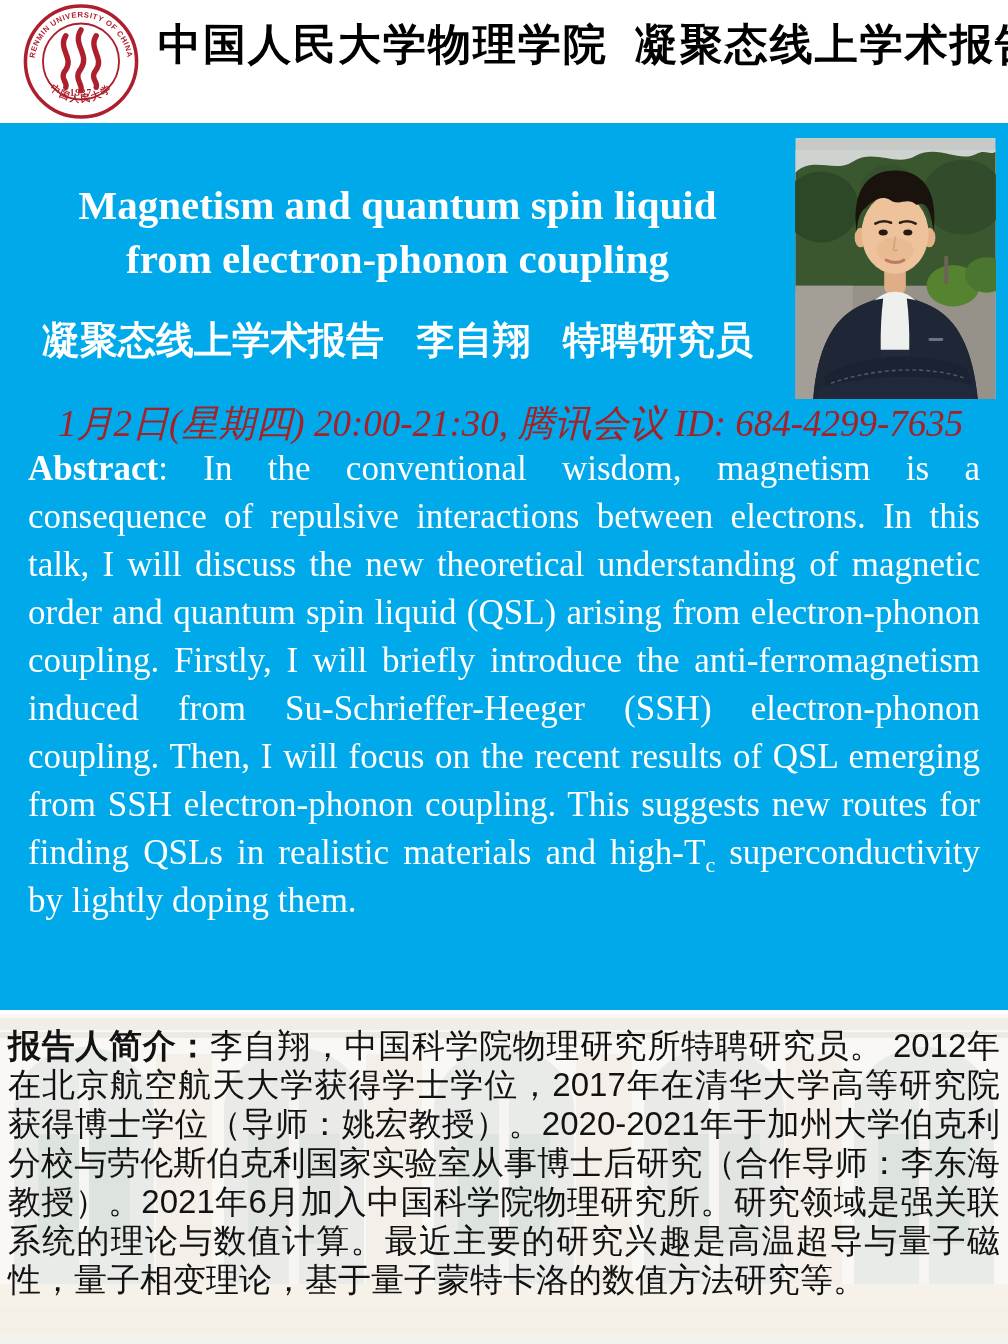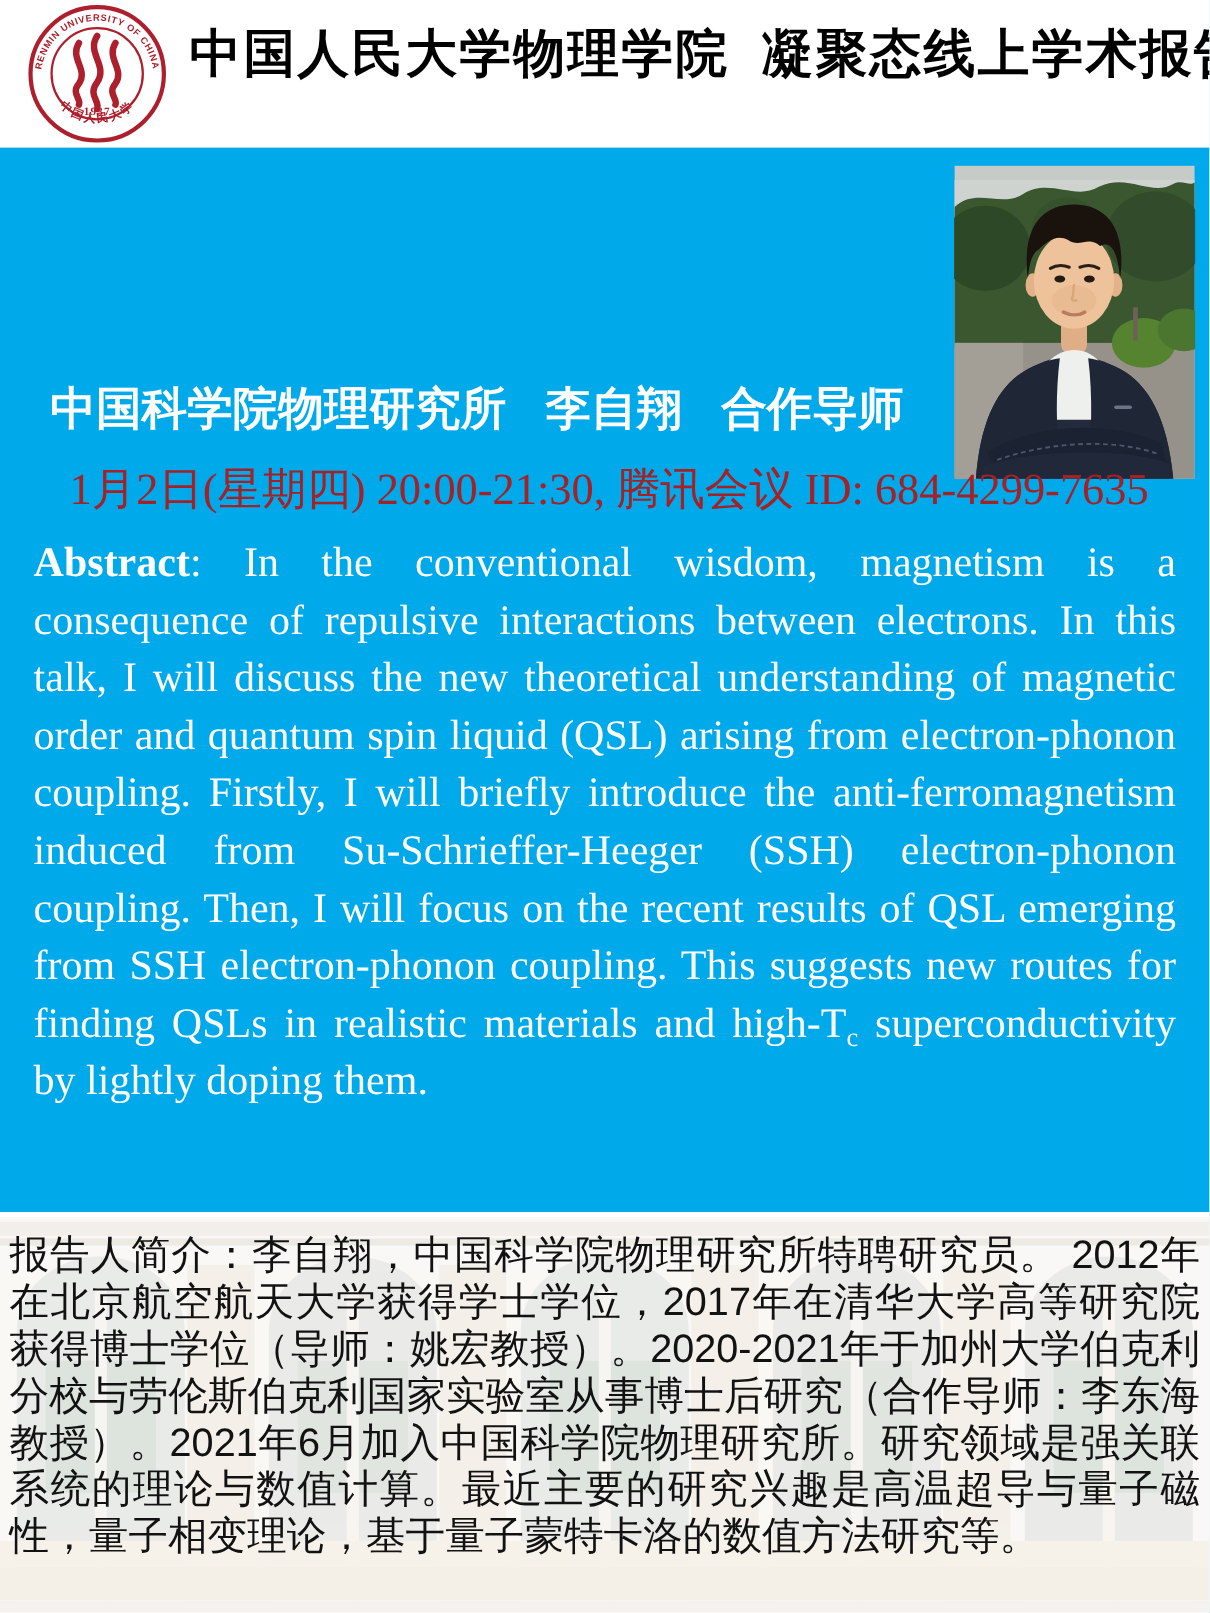--- a/index.html
+++ b/index.html
@@ -16,34 +16,34 @@
             font-family:"Liberation Serif","DejaVu Serif",serif;white-space:nowrap;}
 
   
   .main{position:absolute;left:0;top:123px;width:1008px;height:887px;background:#00A9EA;}
   .talk-title{position:absolute;left:0;top:28px;width:795px;text-align:center;color:#ffffff;
               font-family:"Liberation Serif","DejaVu Serif",serif;font-weight:bold;
               font-size:41px;line-height:54px;}
   .photo{position:absolute;left:795px;top:15px;width:201px;height:261px;display:block;}
   .speaker-line{position:absolute;left:0;top:192px;width:795px;text-align:center;color:#ffffff;
                 font-size:38px;font-weight:bold;word-spacing:22px;white-space:nowrap;}
-  .date-line{position:absolute;left:58px;top:260px;color:#A42126;font-size:37px;
-             font-family:"Liberation Serif","DejaVu Serif",serif;white-space:nowrap;}
+  .date-line{position:absolute;left:58px;top:276px;color:#A42126;font-size:37px;
+             font-family:"Liberation Serif","DejaVu Serif",serif;white-space:nowrap;font-style:italic;}
   .abstract{position:absolute;left:28px;top:322px;width:952px;color:#ffffff;
             font-family:"Liberation Serif","DejaVu Serif",serif;font-size:35px;line-height:48px;
             text-align:justify;margin:0;}
   .abstract b{font-weight:bold;}
   .abstract sub{font-size:22px;line-height:0;}
 
   
   .bio{position:absolute;left:0;top:1014px;width:1008px;height:320px;overflow:hidden;background:#fdfcfa;}
   .bio-bg{position:absolute;left:0;top:0;width:1008px;height:320px;opacity:.24;}
   .bio-text{position:relative;margin:0;padding:12px 8px 0 8px;color:#121212;font-size:33px;
             line-height:39px;text-align:justify;}
-  .bio-text b{font-weight:normal;}
+  .bio-text b{font-weight:bold;}
 
   
   .footer-strip{position:absolute;left:0;top:1334px;width:1008px;height:10px;background:#f4f2ee;}
 </style>
 </head>
 <body>
 
 <div class="poster">
 
   <header class="header">
@@ -66,20 +66,24 @@
         <path d="M63,28 C56,39 70,47 63,57 C57,64 65,68 63,72"></path>
       </g>
       <text x="50" y="79.5" text-anchor="middle" font-size="8" font-weight="bold" fill="#AD1F2D" letter-spacing="0.8" font-family="Liberation Serif, DejaVu Serif, serif">1937</text>
     </svg>
     <div class="header-titles">
       <div class="title-zh">中国人民大学物理学院 凝聚态线上学术报告</div>
     </div>
   </header>
 
   <section class="main">
+    <h1 class="talk-title">
+      <span>Magnetism and quantum spin liquid</span><br>
+      <span>from electron-phonon coupling</span>
+    </h1>
 
     <svg class="photo" viewBox="0 0 203 265" aria-hidden="true">
       <rect width="203" height="265" fill="#c6cbc7"></rect>
       <rect y="12" width="203" height="30" fill="#cfd3cf"></rect>
       <path d="M0,35 C18,18 40,36 58,24 C80,10 102,30 122,18 C146,6 166,26 184,16 C192,11 199,18 203,14 L203,155 L0,155 Z" fill="#3a5730"></path>
       <ellipse cx="26" cy="70" rx="38" ry="36" fill="#2c4526" opacity="0.85"></ellipse>
       <ellipse cx="170" cy="60" rx="42" ry="38" fill="#30492a" opacity="0.85"></ellipse>
       <ellipse cx="95" cy="55" rx="30" ry="28" fill="#33502b" opacity="0.7"></ellipse>
       <rect x="0" y="150" width="203" height="115" fill="#96928a"></rect>
       <rect x="0" y="150" width="58" height="115" fill="#a39f96"></rect>
@@ -102,21 +106,21 @@
       <ellipse cx="101" cy="114" rx="19" ry="13" fill="#e6b58d" opacity="0.55"></ellipse>
       <path d="M62,96 C56,50 76,33 101,33 C126,33 146,50 140,96 C138,72 132,63 123,68 C113,59 106,70 96,63 C86,57 76,66 71,71 C66,74 63,82 62,96 Z" fill="#1a130d"></path>
       <path d="M81,87 C86,84 92,84 97,86" stroke="#2b2017" stroke-width="2.6" fill="none" stroke-linecap="round"></path>
       <path d="M106,86 C111,84 117,84 122,87" stroke="#2b2017" stroke-width="2.6" fill="none" stroke-linecap="round"></path>
       <ellipse cx="89" cy="96" rx="4.6" ry="3" fill="#241a12"></ellipse>
       <ellipse cx="114" cy="96" rx="4.6" ry="3" fill="#241a12"></ellipse>
       <path d="M101,101 L100,111 C98,113 100,115 103,114" stroke="#d9a678" stroke-width="2" fill="none" stroke-linecap="round"></path>
       <path d="M92,124 C98,127 105,127 110,124" stroke="#b97c63" stroke-width="3" fill="none" stroke-linecap="round"></path>
     </svg>
 
-    <div class="speaker-line">中国科学院物理研究所 李自翔 合作导师</div>
+    <div class="speaker-line">凝聚态线上学术报告 李自翔 特聘研究员</div>
     <div class="date-line">1月2日(星期四) 20:00-21:30, 腾讯会议 ID: 684-4299-7635</div>
 
     <p class="abstract"><b>Abstract</b><span>: In the conventional wisdom, magnetism is a consequence of repulsive interactions between electrons. In this talk, I will discuss the new theoretical understanding of magnetic order and quantum spin liquid (QSL) arising from electron-phonon coupling. Firstly, I will briefly introduce the anti-ferromagnetism induced from Su-Schrieffer-Heeger (SSH) electron-phonon coupling. Then, I will focus on the recent results of QSL emerging from SSH electron-phonon coupling. This suggests new routes for finding QSLs in realistic materials and high-T</span><sub>c</sub><span> superconductivity by lightly doping them.</span></p>
   </section>
 
   <section class="bio">
     <svg class="bio-bg" viewBox="0 0 1008 320" preserveAspectRatio="none" aria-hidden="true">
       <rect width="1008" height="320" fill="#f3efe9"></rect>
       <rect y="4" width="1008" height="12" fill="#cfc6b4"></rect>
       <g fill="#b4a astronomical88" opacity="1"></g>

